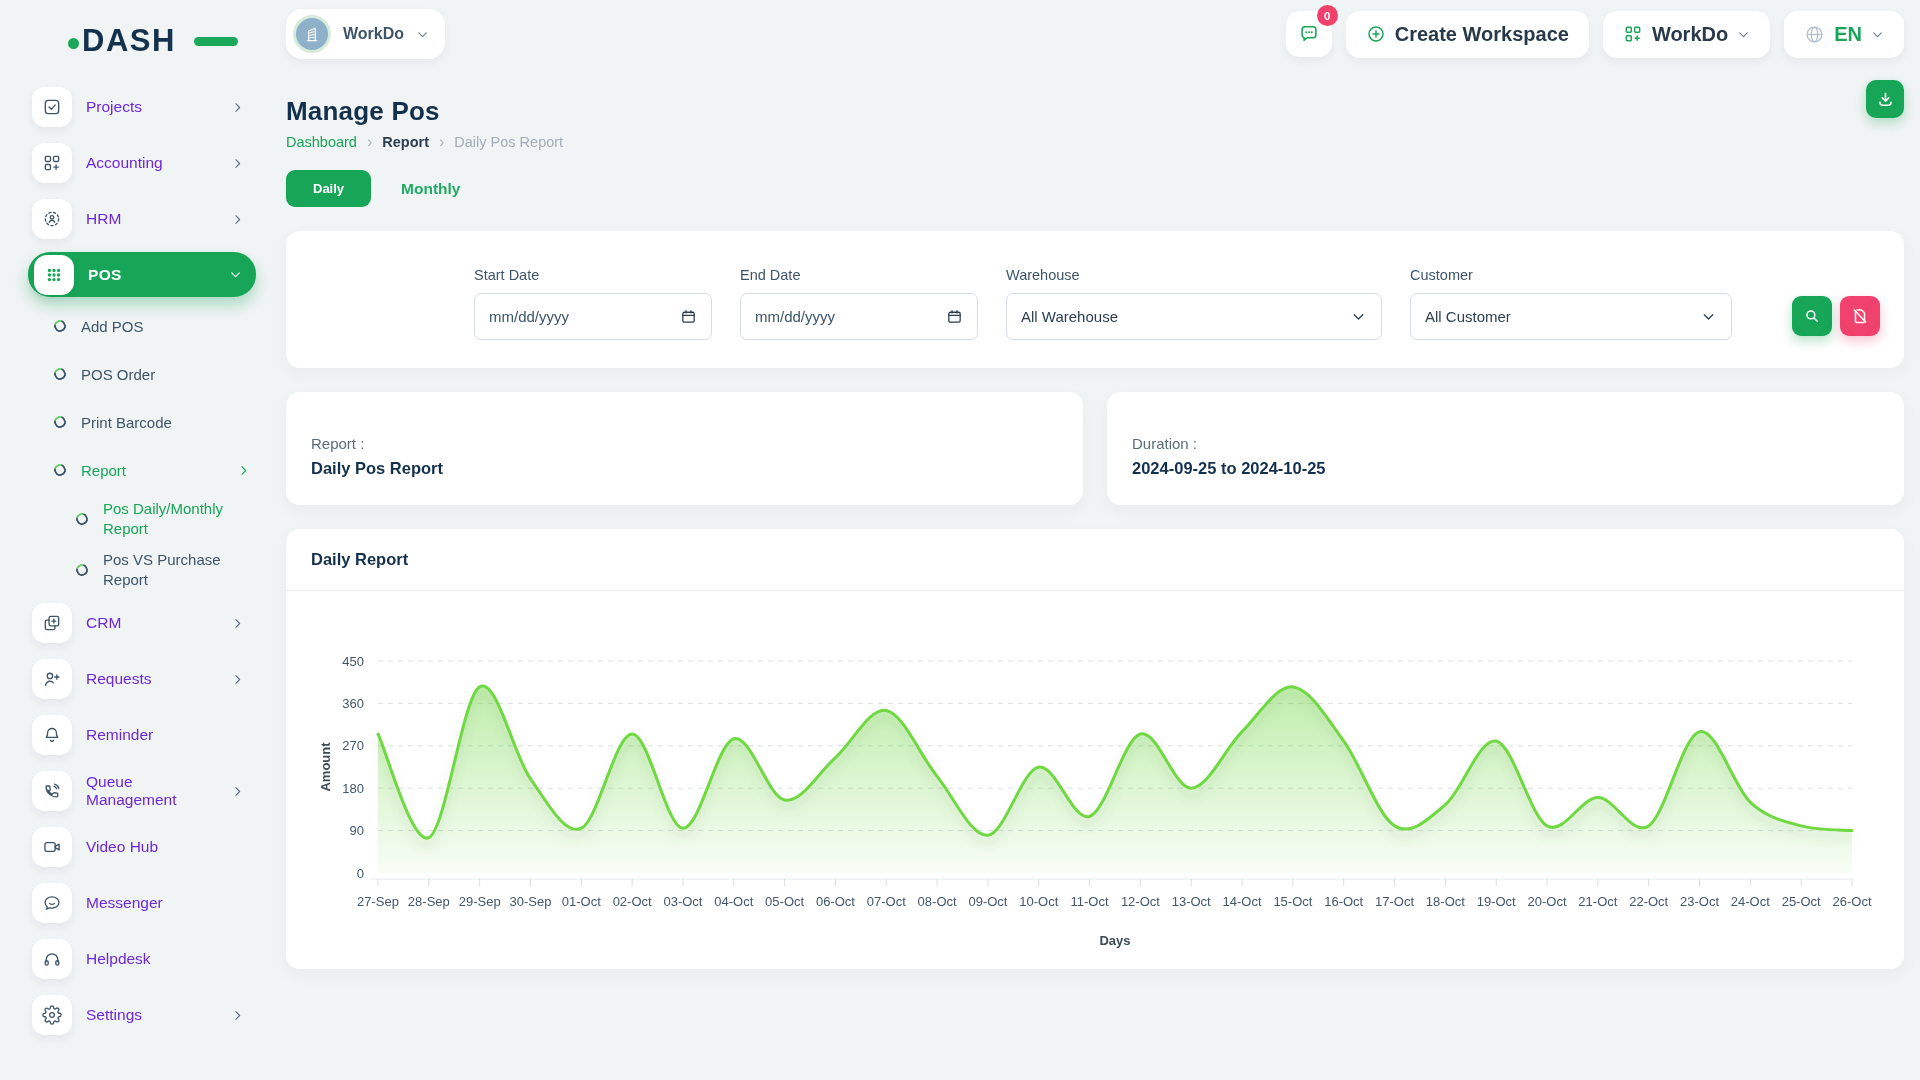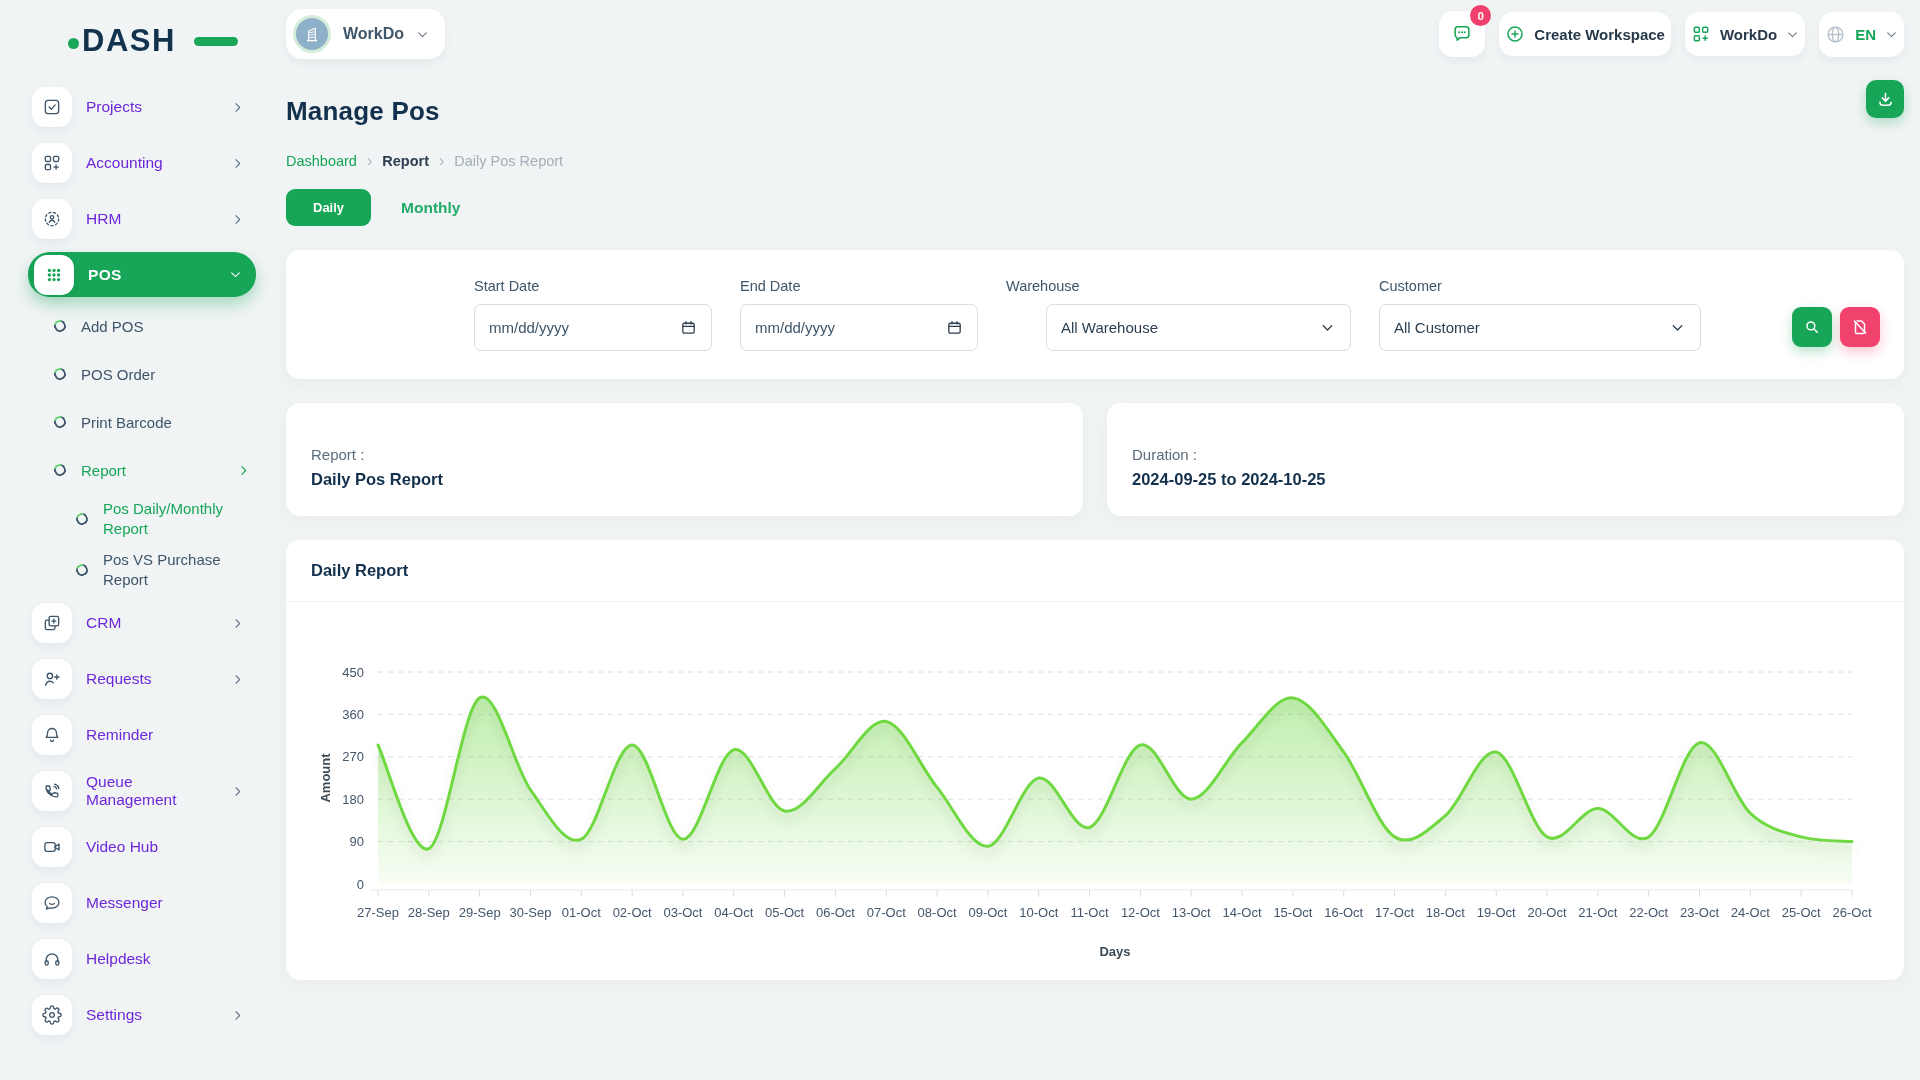--- a/index.html
+++ b/index.html
@@ -32,48 +32,48 @@
   .topbar { margin-left:260px; display:flex; justify-content:space-between; align-items:center; padding:12px 16px 10px 26px; height:66px; }
   .ws-pill { display:flex; align-items:center; gap:12px; background:#ffffff; border-radius:16px; padding:6px 16px 6px 7px; box-shadow:0 4px 10px rgba(18,40,60,0.05); cursor:pointer; }
   .ws-avatar { width:38px; height:38px; border-radius:50%; background:#8fb0c9; border:3px solid #d5ecdb; display:flex; align-items:center; justify-content:center; }
   .ws-avatar svg { width:20px; height:20px; stroke:#ffffff; fill:none; stroke-width:1.4; stroke-linecap:round; stroke-linejoin:round; }
   .ws-name { font-size:16px; font-weight:600; color:#3e5569; }
   .tb-chev { width:13px; height:13px; stroke:#6b7a88; fill:none; stroke-width:2; stroke-linecap:round; stroke-linejoin:round; }
   .tb-right { display:flex; align-items:center; gap:14px; }
   .tb-iconbtn { position:relative; width:46px; height:46px; background:#ffffff; border:none; border-radius:14px; display:flex; align-items:center; justify-content:center; box-shadow:0 4px 10px rgba(18,40,60,0.05); cursor:pointer; }
   .tb-iconbtn svg { width:22px; height:22px; stroke:#17a557; fill:none; stroke-width:1.7; stroke-linecap:round; stroke-linejoin:round; }
   .tb-badge { position:absolute; top:-6px; right:-6px; min-width:21px; height:21px; border-radius:50%; background:#f0416c; color:#fff; font-size:11.5px; font-weight:700; display:flex; align-items:center; justify-content:center; }
-  .tb-pill { display:flex; align-items:center; gap:9px; background:#ffffff; border:none; border-radius:14px; padding:12px 6px; box-shadow:0 4px 10px rgba(18,40,60,0.05); font-size:15px; font-weight:600; color:#28394a; cursor:pointer; font-family:inherit; }
+  .tb-pill { display:flex; align-items:center; gap:9px; background:#ffffff; border:none; border-radius:14px; padding:12px 20px; box-shadow:0 4px 10px rgba(18,40,60,0.05); font-size:20px; font-weight:600; color:#28394a; cursor:pointer; font-family:inherit; }
   .tb-pill svg.g { width:20px; height:20px; stroke:#17a557; fill:none; stroke-width:1.8; stroke-linecap:round; stroke-linejoin:round; }
   .tb-pill svg.globe { width:21px; height:21px; stroke:#b4bfca; fill:none; stroke-width:1.5; }
   .lang { color:#17a557; font-weight:700; }
 
   
   .main { margin-left:260px; padding:6px 16px 0 26px; }
   .page-head { display:flex; justify-content:space-between; align-items:flex-start; }
   .page-title { font-size:26px; font-weight:700; color:#13304c; letter-spacing:.2px;margin-top:24px; }
-  .crumbs { display:flex; align-items:center; gap:10px; margin-top:26px; font-size:14.5px; }
+  .crumbs { display:flex; align-items:center; gap:10px; margin-top:7px; font-size:14.5px; }
   .crumb-link { color:#17a557; text-decoration:none; cursor:pointer; }
   .crumb-dark { color:#2c3e50; font-weight:600; cursor:pointer; }
   .crumb-muted { color:#a3aeb9; }
   .crumb-sep { color:#aab6c2; font-size:16px; line-height:1; }
   .dl-btn { width:38px; height:38px; margin-top:8px; border:none; border-radius:10px; background:#17a557; display:flex; align-items:center; justify-content:center; cursor:pointer; box-shadow:0 5px 12px rgba(23,165,87,0.3); }
   .dl-btn svg { width:19px; height:19px; stroke:#ffffff; fill:none; stroke-width:2; stroke-linecap:round; stroke-linejoin:round; }
 
   .tabs { display:flex; align-items:center; gap:30px; margin:20px 0 24px; }
   .tab-daily { background:#17a557; border:none; color:#fff; font-size:13px; font-weight:600; padding:11px 27px; border-radius:9px; cursor:pointer; font-family:inherit; }
   .tab-monthly { background:none; border:none; color:#20ab66; font-size:15.5px; font-weight:600; cursor:pointer; font-family:inherit; }
 
-  .filter-card { background:#ffffff; border-radius:14px; padding:28px 24px 28px; display:flex; align-items:flex-end; gap:28px; box-shadow:0 6px 18px rgba(16,40,60,0.04); }
+  .filter-card { background:#ffffff; border-radius:14px; padding:36px 24px 28px; display:flex; align-items:flex-end; gap:28px; box-shadow:0 6px 18px rgba(16,40,60,0.04); }
   .f-spacer { width:136px; flex:0 0 136px; }
   .field label { display:block; font-size:14.5px; color:#3e5569; margin-bottom:10px; }
   .control { height:47px; border:1px solid #d6dde5; border-radius:7px; background:#fff; display:flex; align-items:center; justify-content:space-between; padding:0 14px; font-size:15px; color:#2c3e50; cursor:pointer; }
   .control .ph { color:#3e5569; }
   .w-date { width:238px; }
-  .w-wh { width:305px;margin-left:40px; }
+  .w-wh { width:376px; }
   .w-cu { width:322px; }
   .control svg { width:17px; height:17px; stroke:#2c3e50; fill:none; stroke-width:1.8; stroke-linecap:round; stroke-linejoin:round; }
   .f-actions { display:flex; gap:8px; margin-left:auto; padding-bottom:4px; }
   .btn-sq { width:40px; height:40px; border:none; border-radius:9px; display:flex; align-items:center; justify-content:center; cursor:pointer; }
   .btn-search { background:#17a557; box-shadow:0 5px 12px rgba(23,165,87,0.3); }
   .btn-reset { background:#f0426d; box-shadow:0 5px 12px rgba(240,66,109,0.3); }
   .btn-sq svg { width:18px; height:18px; stroke:#ffffff; fill:none; stroke-width:2; stroke-linecap:round; stroke-linejoin:round; }
 
   .summary-row { display:grid; grid-template-columns:1fr 1fr; gap:24px; margin-top:24px; }
   .sum-card { background:#ffffff; border-radius:14px; padding:21px 25px 27px; box-shadow:0 6px 18px rgba(16,40,60,0.04); }

